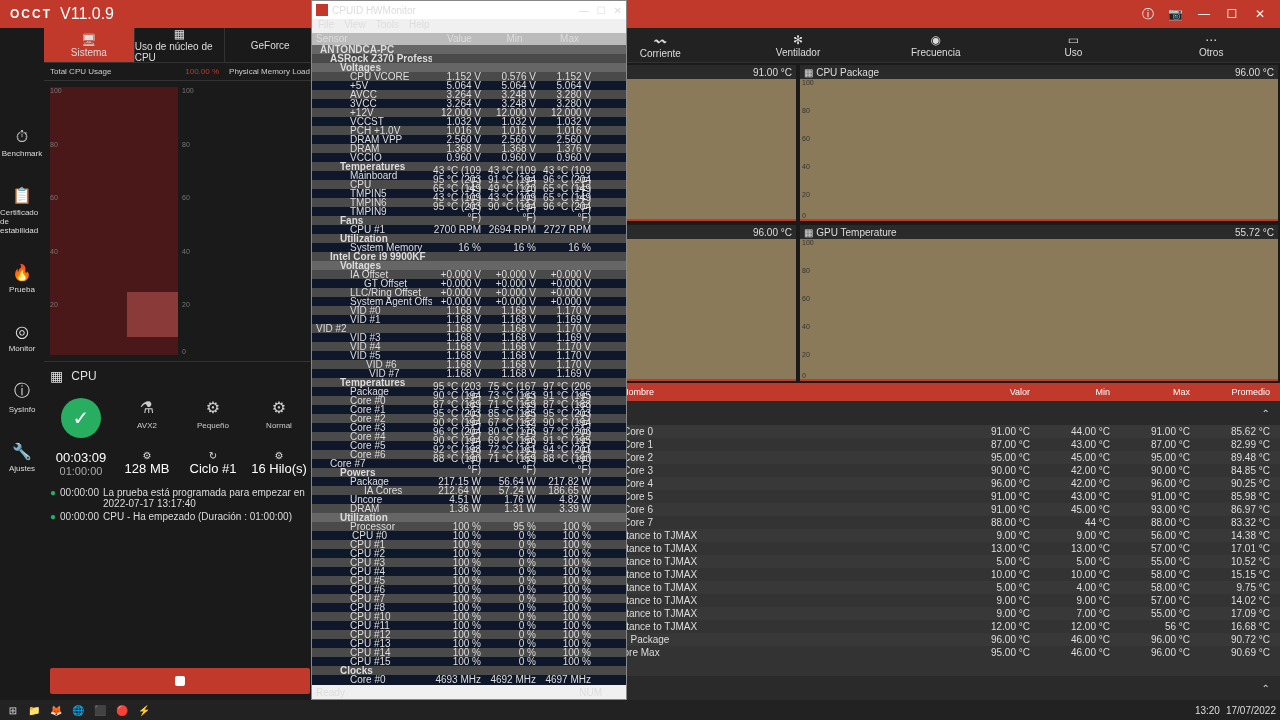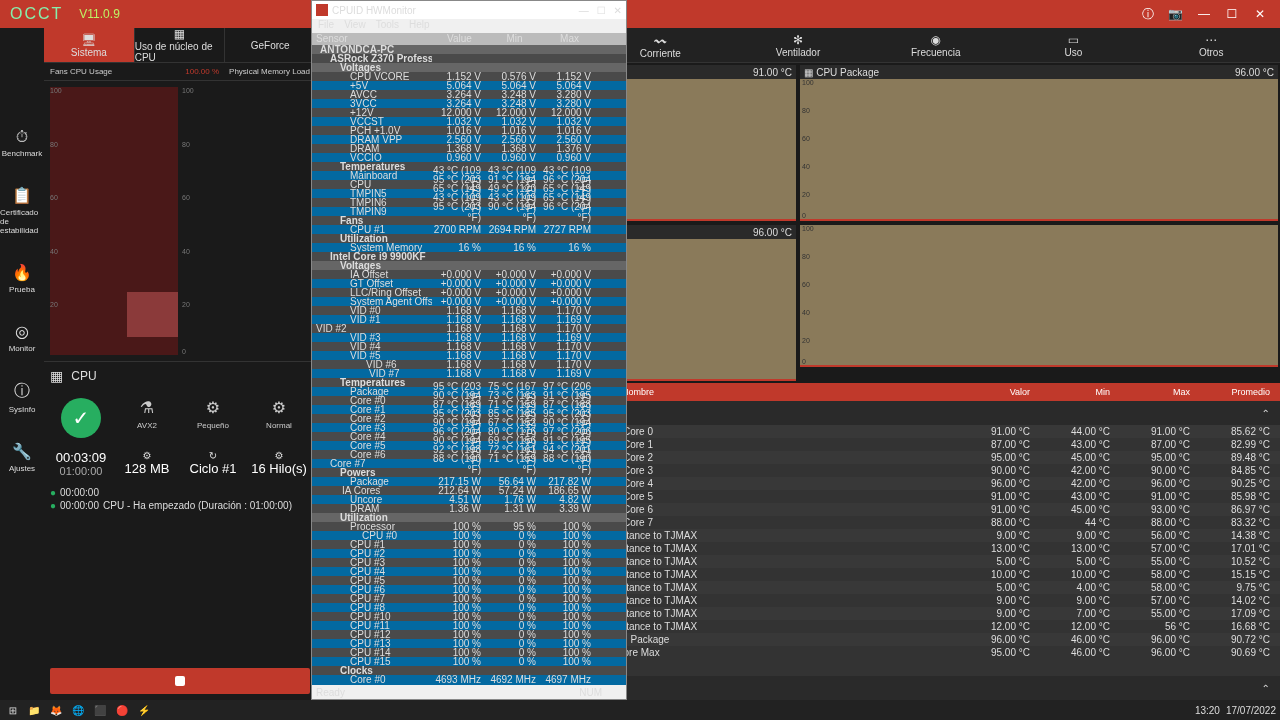--- a/index.html
+++ b/index.html
@@ -1,20 +1,20 @@
 <!DOCTYPE html>
 <html><head>
 <meta charset="utf-8">
 <style>
 *{margin:0;padding:0;box-sizing:border-box;font-family:Segoe UI,Arial,sans-serif;font-size:10px;color:#ddd}
 body{background:#000;width:1280px;height:720px;overflow:hidden;position:relative}
 .occt{position:absolute;left:0;top:0;width:1280px;height:700px;background:#1a1a1a}
 .titlebar{height:28px;background:#c0392b;display:flex;align-items:center;padding:0 10px}
-.titlebar .logo{font-size:16px;font-weight:normal;letter-spacing:2px;color:#86efac}
-.titlebar .ver{font-size:12px;color:#bef264;margin-left:16px}
+.titlebar .logo{font-size:12px;font-weight:bold;letter-spacing:2px;color:#ffffff}
+.titlebar .ver{font-size:16px;color:#ffffff;margin-left:8px}
 .titlebar .wbtns{margin-left:auto;display:flex;gap:8px}
 .titlebar .wbtns span{width:20px;height:20px;display:flex;align-items:center;justify-content:center;color:#fff;font-size:12px}
 .main{display:flex;height:672px}
 .sidebar{width:44px;background:#1a1a1a;display:flex;flex-direction:column;align-items:center;padding-top:100px;gap:28px}
 .sidebar .item{display:flex;flex-direction:column;align-items:center;gap:3px;color:#999;cursor:pointer}
 .sidebar .item.active{color:#fff}
 .sidebar .item .ic{font-size:16px}
 .sidebar .item .lb{font-size:8px}
 .sidebar .item.prueba .ic{color:#c0392b}
 .left{width:272px;background:#1a1a1a;display:flex;flex-direction:column}
@@ -73,21 +73,21 @@
 .tbl .r .v{width:80px;text-align:right}
 
 .hwm{position:absolute;left:311px;top:0;width:316px;height:700px;background:#ddd;border:1px solid #888;display:flex;flex-direction:column}
 .hwm .tb{height:18px;background:#fff;display:flex;align-items:center;padding:0 4px;font-size:9px;color:#333}
 .hwm .tb .ic{width:12px;height:12px;background:#c0392b;margin-right:4px}
 .hwm .tb .btns{margin-left:auto;display:flex;gap:8px;color:#666}
 .hwm .menu{height:14px;background:#f0f0f0;display:flex;gap:10px;padding:0 6px;font-size:9px;color:#333}
 .hwm .cols{height:12px;background:#bbb;display:flex;font-size:8px;color:#333}
 .hwm .cols .c1{width:120px;padding-left:4px}
 .hwm .cols .c{width:55px;text-align:center}
-.hwm .tree{flex:1;background:#0369a1;overflow:auto;font-size:8px}
+.hwm .tree{flex:1;background:#0f172a;overflow:auto;font-size:8px}
 .hwm .tree .row{display:flex;height:9px;align-items:center;color:#ddd}
 .hwm .tree .row:nth-child(even){background:#4a4a4a}
 .hwm .tree .row .n{width:120px;padding-left:4px;overflow:hidden;white-space:nowrap}
 .hwm .tree .row .v{width:55px;text-align:right;padding-right:6px}
 .hwm .tree .grp{background:#666;font-weight:bold}
 .hwm .status{height:14px;background:#f0f0f0;display:flex;align-items:center;padding:0 4px;font-size:8px;color:#333}
 .hwm .status .num{margin-left:auto;margin-right:20px}
 .taskbar{position:absolute;left:0;bottom:0;width:1280px;height:20px;background:#222;display:flex;align-items:center;padding:0 4px;gap:4px}
 .taskbar .tb-ic{width:18px;height:16px;display:flex;align-items:center;justify-content:center;font-size:10px}
 .taskbar .tray{margin-left:auto;display:flex;align-items:center;gap:6px;font-size:8px;color:#ccc}
@@ -143,21 +143,21 @@
           <div class="tab">
             <span class="ic">▦</span>
             <span>Uso de núcleo de CPU</span>
           </div>
           <div class="tab">
             <span class="ic"></span>
             <span>GeForce</span>
           </div>
         </div>
       <div class="usage">
-        <span class="u1">Fans CPU Usage</span>
+        <span class="u1">Total CPU Usage</span>
         <span class="u2">100.00 %</span>
         <span class="u3">Physical Memory Load</span>
       </div>
       <div class="charts">
         <div class="c c1">
           <span class="ax" style="top:0">100</span>
           <span class="ax" style="top:20%">80</span>
           <span class="ax" style="top:40%">60</span>
           <span class="ax" style="top:60%">40</span>
           <span class="ax" style="top:80%">20</span>
@@ -207,20 +207,21 @@
           </div>
           <div class="col">
             <span class="ic">⚙</span>
             <span class="t1">16 Hilo(s)</span>
           </div>
         </div>
       <div class="log" id="log">
           <div class="row">
             <span class="dot">●</span>
             <span>00:00:00</span>
+            <span>La prueba está programada para empezar en 2022-07-17 13:17:40</span>
           </div>
           <div class="row">
             <span class="dot">●</span>
             <span>00:00:00</span>
             <span>CPU - Ha empezado (Duración : 01:00:00)</span>
           </div>
         </div>
       <div style="flex:1"></div>
       <div class="stopbar">
           <div class="sq"></div>
@@ -294,20 +295,24 @@
             <div class="plot">
               <span class="ax" style="top:0">100</span>
               <span class="ax" style="top:20%">80</span>
               <span class="ax" style="top:40%">60</span>
               <span class="ax" style="top:60%">40</span>
               <span class="ax" style="top:80%">20</span>
               <span class="ax" style="bottom:0">0</span>
             </div>
           </div>
           <div class="g">
+            <div class="hdr">
+              <span>▦ GPU Temperature</span>
+              <span class="val">55.72 °C</span>
+            </div>
             <div class="plot">
               <span class="ax" style="top:0">100</span>
               <span class="ax" style="top:20%">80</span>
               <span class="ax" style="top:40%">60</span>
               <span class="ax" style="top:60%">40</span>
               <span class="ax" style="top:80%">20</span>
               <span class="ax" style="bottom:0">0</span>
             </div>
           </div>
         </div>
@@ -633,21 +638,21 @@
         <span class="v"></span>
         <span class="v"></span>
       </div>
       <div class="row">
         <span class="n" style="padding-left:38px">IA Offset</span>
         <span class="v">+0.000 V</span>
         <span class="v">+0.000 V</span>
         <span class="v">+0.000 V</span>
       </div>
       <div class="row">
-        <span class="n" style="padding-left:38px">GT Offset</span>
+        <span class="n" style="padding-left:52px">GT Offset</span>
         <span class="v">+0.000 V</span>
         <span class="v">+0.000 V</span>
         <span class="v">+0.000 V</span>
       </div>
       <div class="row">
         <span class="n" style="padding-left:38px">LLC/Ring Offset</span>
         <span class="v">+0.000 V</span>
         <span class="v">+0.000 V</span>
         <span class="v">+0.000 V</span>
       </div>
@@ -771,21 +776,21 @@
         <span class="v"></span>
         <span class="v"></span>
       </div>
       <div class="row">
         <span class="n" style="padding-left:38px">Package</span>
         <span class="v">217.15 W</span>
         <span class="v">56.64 W</span>
         <span class="v">217.82 W</span>
       </div>
       <div class="row">
-        <span class="n" style="padding-left:30px">IA Cores</span>
+        <span class="n" style="padding-left:52px">IA Cores</span>
         <span class="v">212.64 W</span>
         <span class="v">57.24 W</span>
         <span class="v">186.65 W</span>
       </div>
       <div class="row">
         <span class="n" style="padding-left:38px">Uncore</span>
         <span class="v">4.51 W</span>
         <span class="v">1.76 W</span>
         <span class="v">4.82 W</span>
       </div>
@@ -801,21 +806,21 @@
         <span class="v"></span>
         <span class="v"></span>
       </div>
       <div class="row">
         <span class="n" style="padding-left:38px">Processor</span>
         <span class="v">100 %</span>
         <span class="v">95 %</span>
         <span class="v">100 %</span>
       </div>
       <div class="row">
-        <span class="n" style="padding-left:50px">CPU #0</span>
+        <span class="n" style="padding-left:40px">CPU #0</span>
         <span class="v">100 %</span>
         <span class="v">0 %</span>
         <span class="v">100 %</span>
       </div>
       <div class="row">
         <span class="n" style="padding-left:38px">CPU #1</span>
         <span class="v">100 %</span>
         <span class="v">0 %</span>
         <span class="v">100 %</span>
       </div>

